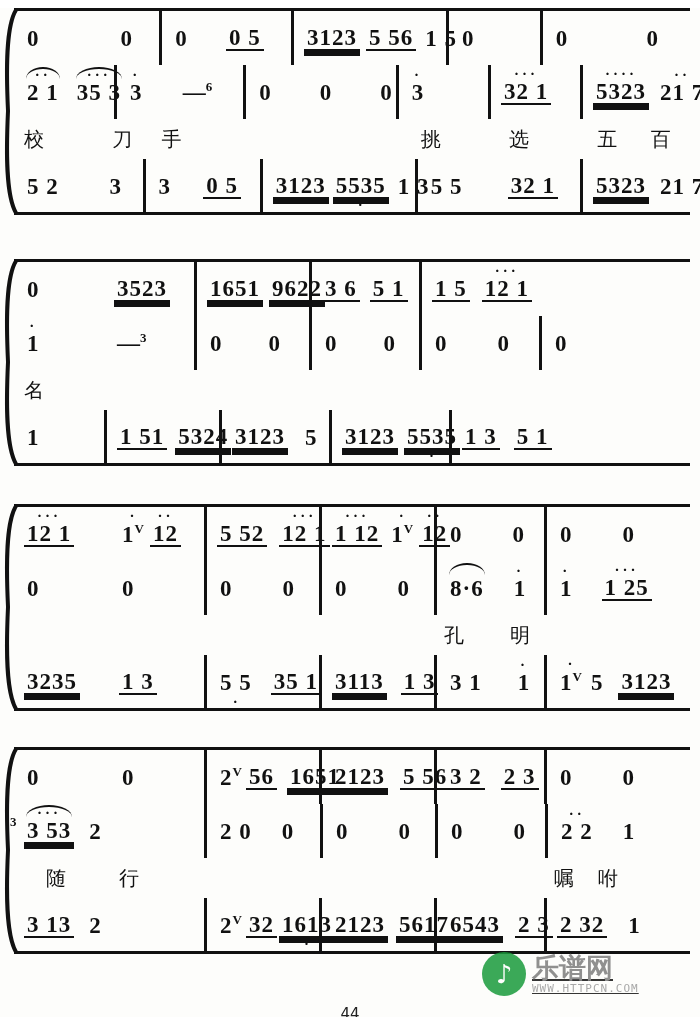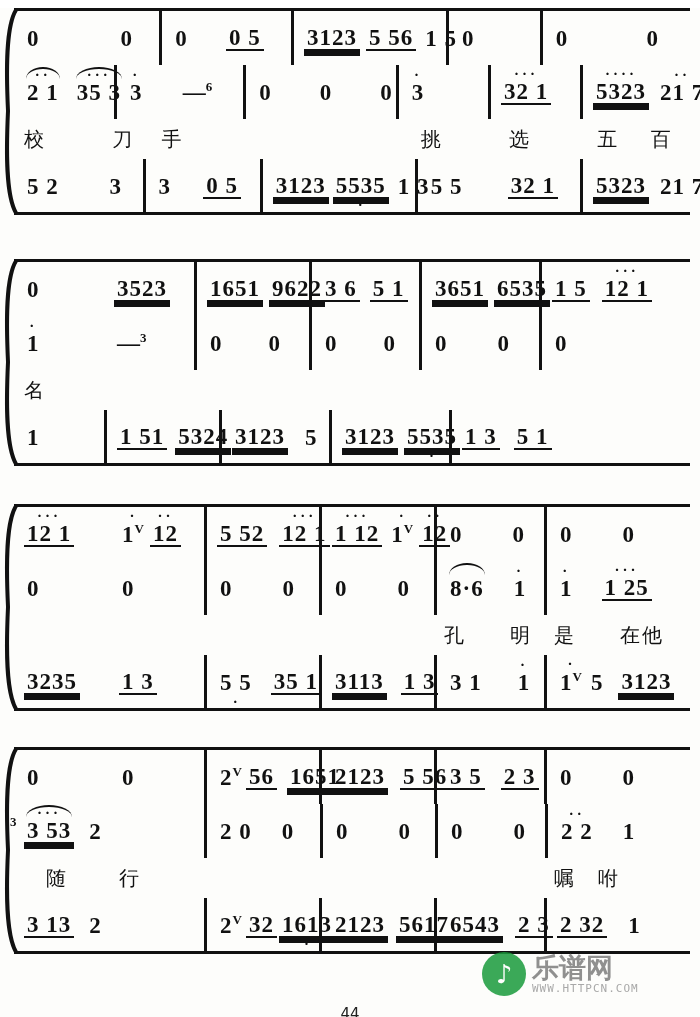--- a/index.html
+++ b/index.html
@@ -127,20 +127,21 @@
   }
   .wm .circle{
     width:44px;height:44px;border-radius:50%;
     background:#1a9b3c;
     display:flex;align-items:center;justify-content:center;
     color:#fff;font-size:26px;font-family:"DejaVu Sans",sans-serif;
   }
   .wm .wtext{
     margin-left:6px;
     line-height:1.1;
+    text-decoration:underline;
   }
   .wm .wtop{
     font-family:"DejaVu Sans",sans-serif;
     font-size:27px;color:#7d7d7d;font-weight:bold;
   }
   .wm .wbot{
     font-family:"DejaVu Sans Mono",monospace;
     font-size:11px;color:#9a9a9a;letter-spacing:1px;
   }
   .pagenum{
@@ -300,24 +301,20 @@
               <span class="note underline2">3523</span>
             </div>
           <div class="cell barline" style="width:115px">
             <span class="note underline2">1651</span>
             <span class="note underline2" style="margin-left:6px">9622</span>
           </div>
           <div class="cell barline" style="width:110px">
             <span class="note underline1"><span>3  6</span></span>
             <span class="note underline1" style="margin-left:10px">5 1</span>
           </div>
-          <div class="cell barline" style="width:120px">
-            <span class="note underline2">3651</span>
-            <span class="note underline2" style="margin-left:6px">6535</span>
-          </div>
           <div class="cell barline" style="width:115px">
             <span class="note underline1">1 5</span>
             <span class="note underline1" style="margin-left:12px"><span class="dot-up">···</span><span>12 1</span></span>
           </div>
         </div>
 
         <div class="row">
           <div class="cell" style="width:90px">
             <span class="note"><span class="dot-up">·</span><span>1</span></span>
           </div>
@@ -458,23 +455,20 @@
             </div>
           <div class="cell" style="width:115px">
               <span class="lyr"></span>
             </div>
           <div class="cell" style="width:115px">
               <span class="lyr"></span>
             </div>
           <div class="cell" style="width:110px">
               <span class="lyr">孔　　明</span>
             </div>
-          <div class="cell" style="width:110px">
-              <span class="lyr">是　　在他</span>
-            </div>
         </div>
 
         <div class="row">
           <div class="cell" style="width:95px">
               <span class="note underline2">3235</span>
             </div>
           <div class="cell" style="width:95px">
               <span class="note underline1">1 3</span>
             </div>
           <div class="cell barline" style="width:115px">
@@ -519,21 +513,21 @@
           <div class="cell barline" style="width:115px">
             <span class="note"><span>2</span><span class="vmark">V</span></span>
             <span class="note underline1" style="margin-left:0px">56</span>
             <span class="note underline2" style="margin-left:10px">1651</span>
           </div>
           <div class="cell barline" style="width:115px">
             <span class="note underline2">2123</span>
             <span class="note underline1" style="margin-left:12px">5 56</span>
           </div>
           <div class="cell barline" style="width:110px">
-            <span class="note underline1">3 5</span>
+            <span class="note underline1">3 2</span>
             <span class="note underline1" style="margin-left:16px">2 3</span>
           </div>
           <div class="cell barline" style="width:110px">
             <span class="note" style="margin-right:44px">0</span>
             <span class="note">0</span>
           </div>
         </div>
 
         <div class="row">
           <div class="cell" style="width:95px">

